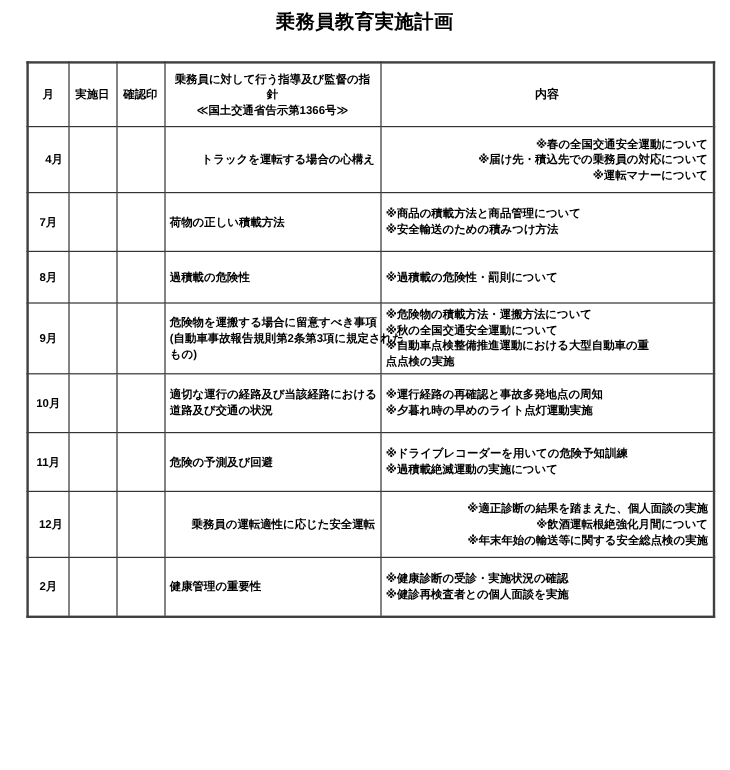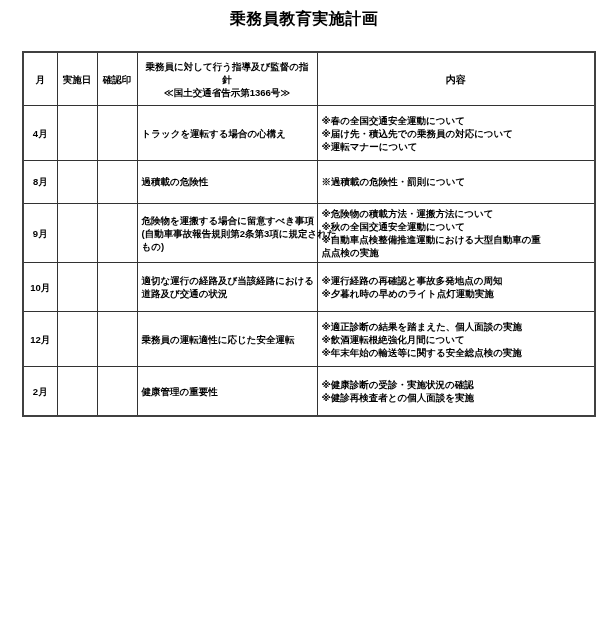--- a/index.html
+++ b/index.html
@@ -78,23 +78,23 @@
     text-align: center;
   }
   td.guide, td.detail {
     text-align: left;
   }
   td.guide .ln, td.detail .ln {
     display: block;
     white-space: nowrap;
   }
   tr.r-h4  td { height: 38px; }
-  tr.r-h3  td { height: 48px; }
+  tr.r-h3  td { height: 48px; text-align: right; }
   tr.r-h2  td { height: 42px; }
-  tr.r-h1  td { height: 36px; font-family: Liberation Mono, monospace; }
+  tr.r-h1  td { height: 36px; }
 </style>
 </head>
 <body>
 
 <div class="page">
 
   <h1 class="doc-title">乗務員教育実施計画</h1>
 
   <div class="table-wrap">
     <table class="plan">
@@ -124,20 +124,32 @@
             <td class="stamp"></td>
             <td class="guide">
               <span class="ln">トラックを運転する場合の心構え</span>
             </td>
             <td class="detail">
               <span class="ln">※春の全国交通安全運動について</span>
               <span class="ln">※届け先・積込先での乗務員の対応について</span>
               <span class="ln">※運転マナーについて</span>
             </td>
           </tr>
+          <tr class="r-h2">
+            <td class="month">7月</td>
+            <td class="date"></td>
+            <td class="stamp"></td>
+            <td class="guide">
+              <span class="ln">荷物の正しい積載方法</span>
+            </td>
+            <td class="detail">
+              <span class="ln">※商品の積載方法と商品管理について</span>
+              <span class="ln">※安全輸送のための積みつけ方法</span>
+            </td>
+          </tr>
           <tr class="r-h1">
             <td class="month">8月</td>
             <td class="date"></td>
             <td class="stamp"></td>
             <td class="guide">
               <span class="ln">過積載の危険性</span>
             </td>
             <td class="detail">
               <span class="ln">※過積載の危険性・罰則について</span>
             </td>
@@ -164,20 +176,32 @@
             <td class="stamp"></td>
             <td class="guide">
               <span class="ln">適切な運行の経路及び当該経路における</span>
               <span class="ln">道路及び交通の状況</span>
             </td>
             <td class="detail">
               <span class="ln">※運行経路の再確認と事故多発地点の周知</span>
               <span class="ln">※夕暮れ時の早めのライト点灯運動実施</span>
             </td>
           </tr>
+          <tr class="r-h2">
+            <td class="month">11月</td>
+            <td class="date"></td>
+            <td class="stamp"></td>
+            <td class="guide">
+              <span class="ln">危険の予測及び回避</span>
+            </td>
+            <td class="detail">
+              <span class="ln">※ドライブレコーダーを用いての危険予知訓練</span>
+              <span class="ln">※過積載絶滅運動の実施について</span>
+            </td>
+          </tr>
           <tr class="r-h3">
             <td class="month">12月</td>
             <td class="date"></td>
             <td class="stamp"></td>
             <td class="guide">
               <span class="ln">乗務員の運転適性に応じた安全運転</span>
             </td>
             <td class="detail">
               <span class="ln">※適正診断の結果を踏まえた、個人面談の実施</span>
               <span class="ln">※飲酒運転根絶強化月間について</span>

